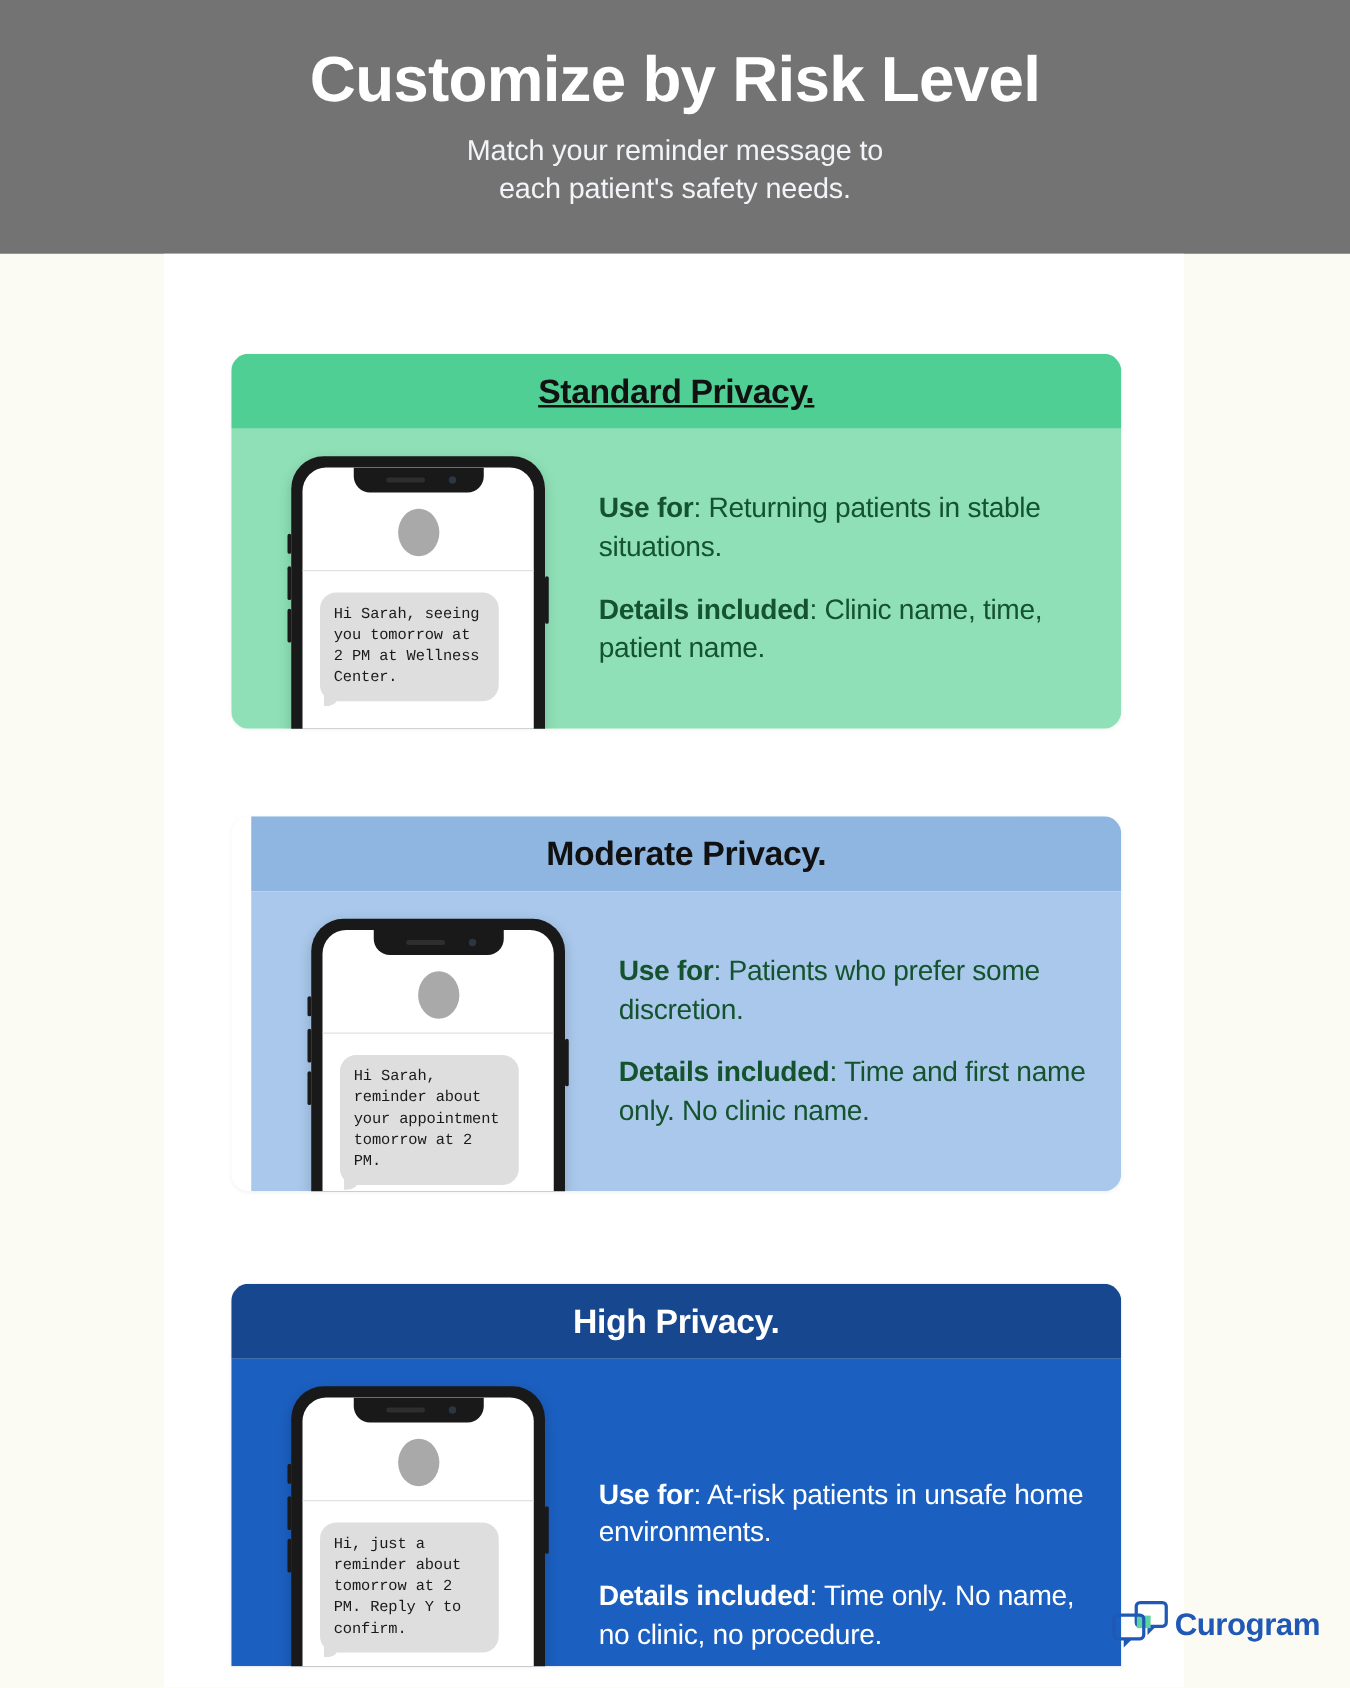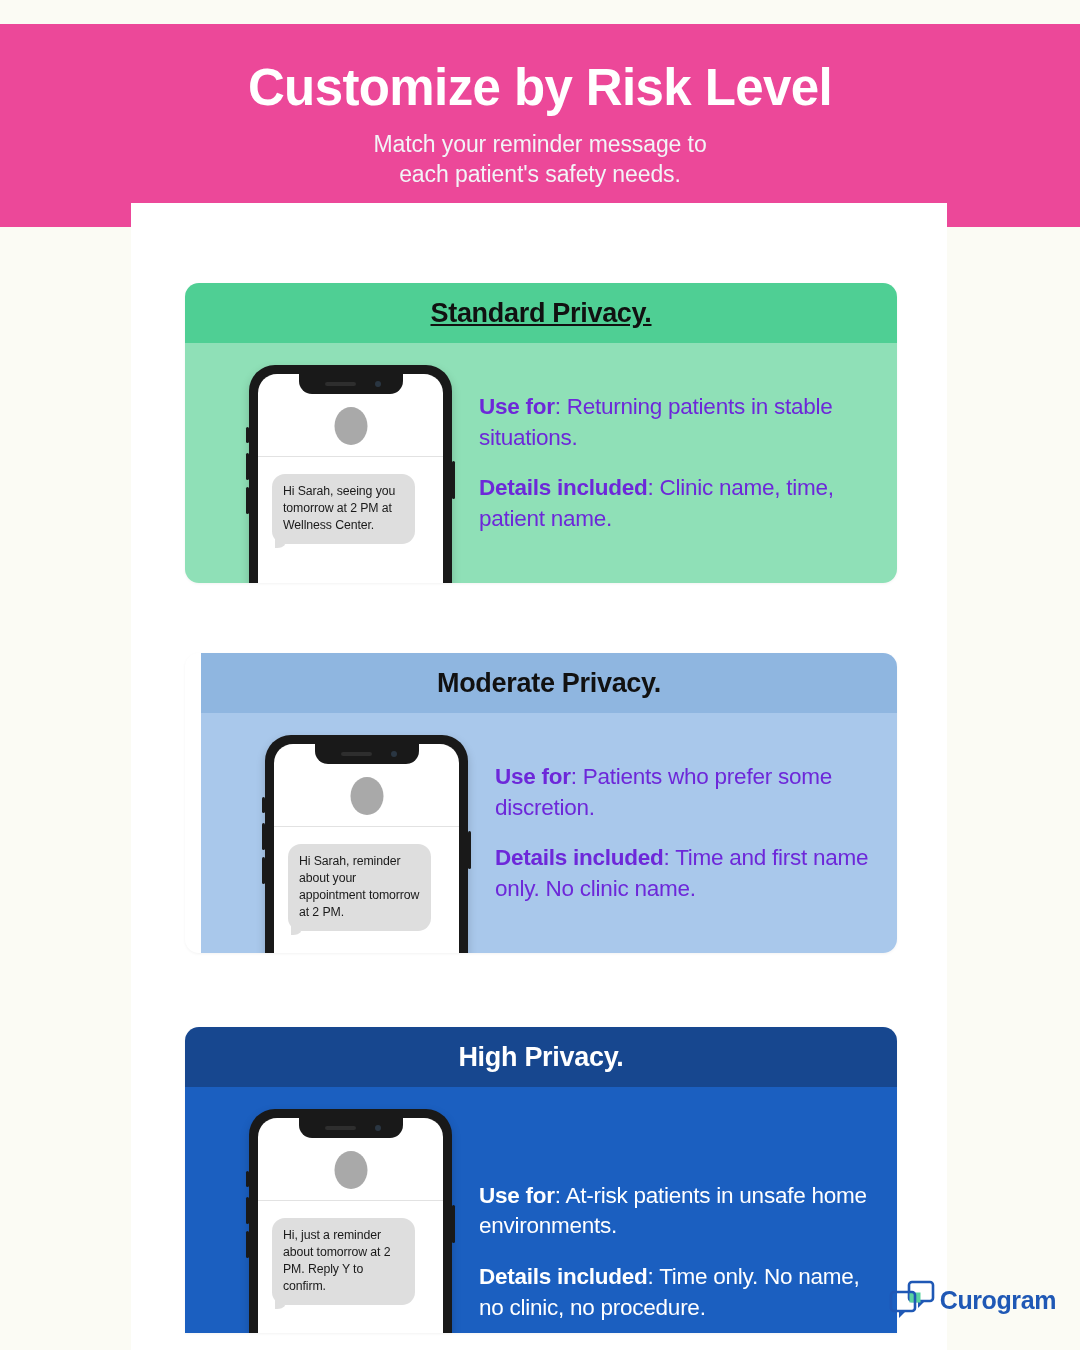--- a/index.html
+++ b/index.html
@@ -8,24 +8,23 @@
     width:1080px; height:1350px;
     font-family:"Liberation Sans", sans-serif;
     background:#FBFBF4;
     overflow:hidden;
   }
   .page { position:relative; width:1080px; height:1350px; background:#FBFBF4; }
 
   
   .header {
     position:absolute; left:0; top:0; width:1080px; height:203px;
-    background:#ec4899;
+    background:#737373;
     display:flex; flex-direction:column; align-items:center; justify-content:center;
     text-align:center;
-    margin-top:24px;
   }
   .header-title {
     color:#FFFFFF; font-size:51px; font-weight:bold; letter-spacing:-0.6px;
     line-height:1.05; margin-bottom:14px;
   }
   .header-sub {
     color:#F2F4F7; font-size:23px; font-weight:400; line-height:1.32;
     letter-spacing:-0.1px; white-space:pre-line;
   }
 
@@ -54,25 +53,26 @@
   
   .theme-green .card-head { background:#4FCF94; color:#111111;text-decoration:underline; }
   .theme-green .card-body { background:#8FE0B7; }
   .theme-blue  .card-head { background:#8FB6E0; color:#111111; }
   .theme-blue  .card-body { background:#A9C8EB; }
   .theme-navy  .card-head { background:#17478F; color:#FFFFFF; }
   .theme-navy  .card-body { background:#1B5FC0; }
 
   
   .phone {
-    position:absolute; left:64px; top:22px;
+    position:absolute; left:48px; top:22px;
     width:203px; height:250px;
     background:#191919;
     border-radius:26px 26px 8px 8px;
     box-shadow:0 4px 10px rgba(0,0,0,0.18);
+    font-family:Liberation Mono, monospace;
   }
   .phone-screen {
     position:absolute; left:9px; top:9px; right:9px; bottom:0;
     background:#FFFFFF;
     border-radius:19px 19px 0 0;
     overflow:hidden;
   }
   .notch {
     position:absolute; left:50%; transform:translateX(-50%); top:0;
     width:104px; height:20px; background:#191919;
@@ -114,21 +114,21 @@
   .btn-voldn { left:-3px; top:122px; width:3px; height:27px; }
   .btn-pwr   { right:-3px; top:96px; width:3px; height:38px; }
 
   
   .card-text {
     position:absolute; left:294px; right:26px; top:50%;
     transform:translateY(-50%);
   }
   .card-3 .card-text { top:54%;margin-top:32px; }
   .text-line {
-    font-size:22.5px; line-height:1.36; letter-spacing:-0.25px; color:#6d28d9;
+    font-size:22.5px; line-height:1.36; letter-spacing:-0.25px; color:#14532d;
   }
   .text-line + .text-line { margin-top:20px; }
   .theme-navy .text-line { color:#FFFFFF; }
   .text-line b { font-weight:bold; }
 
   
   .brand {
     position:absolute; right:24px; bottom:30px;
     display:flex; flex-direction:row; align-items:center; gap:5px;
   }

